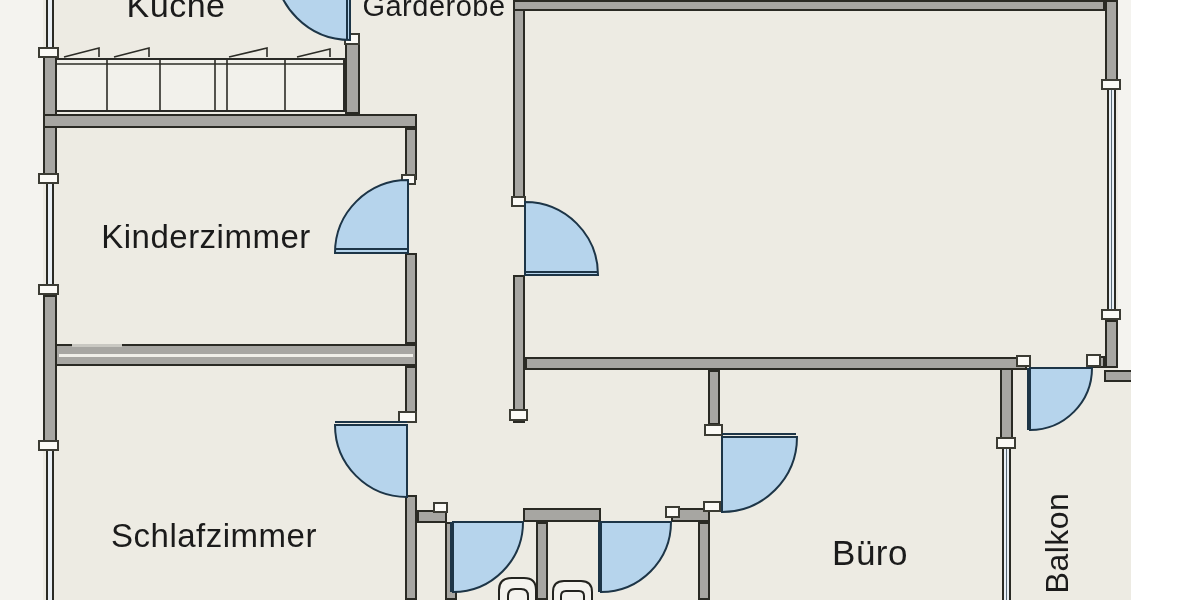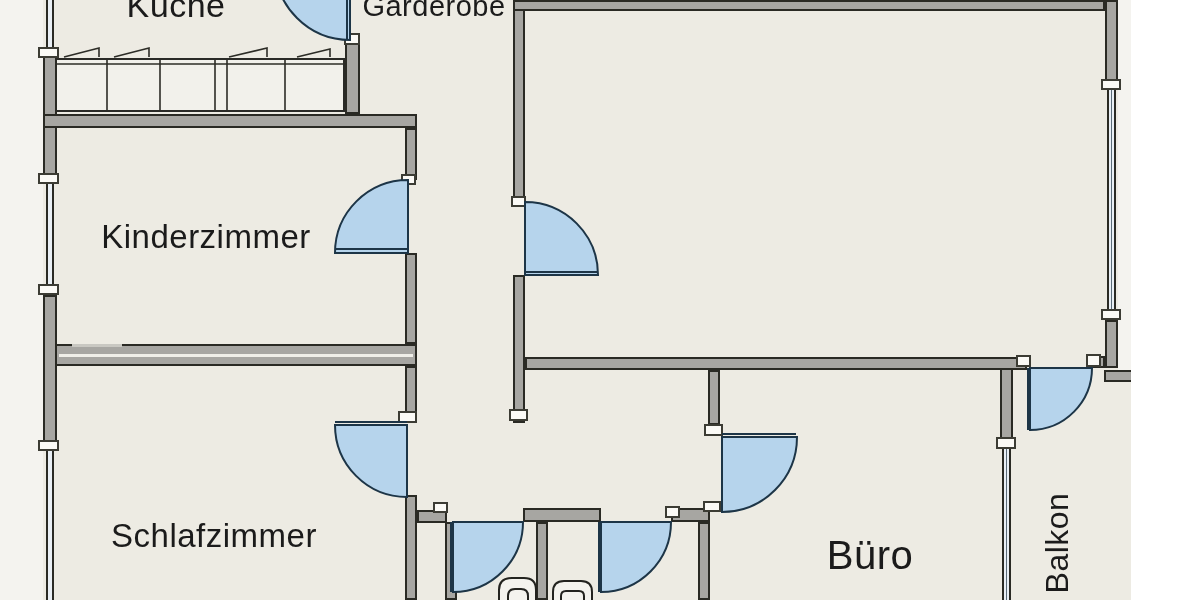--- a/index.html
+++ b/index.html
@@ -141,16 +141,16 @@
     <g>
       <path class="fixture" d="M553,600 L553,592 Q553,581 564,581 L581,581 Q592,581 592,592 L592,600"></path>
       <path class="fixture" d="M561,600 L561,596 Q561,591 566,591 L579,591 Q584,591 584,596 L584,600"></path>
     </g>
   </svg>
 
   <div class="roomlabel" style="left:176px;top:-12px;font-size:34px;">Küche</div>
   <div class="roomlabel" style="left:434px;top:-8px;font-size:29px;">Garderobe</div>
   <div class="roomlabel" style="left:206px;top:220px;font-size:33px;">Kinderzimmer</div>
   <div class="roomlabel" style="left:214px;top:519px;font-size:33px;">Schlafzimmer</div>
-  <div class="roomlabel" style="left:870px;top:535px;font-size:40px;">Büro</div>
+  <div class="roomlabel" style="left:870px;top:535px;font-size:35px;">Büro</div>
   <div class="roomlabel rot" style="left:1057px;top:543px;font-size:32px;">Balkon</div>
 
 </div>
 
 </body></html>

